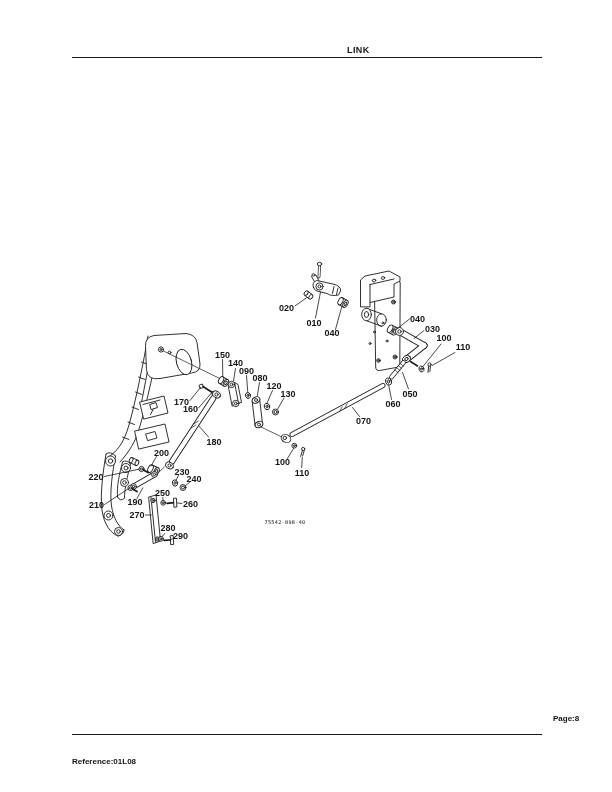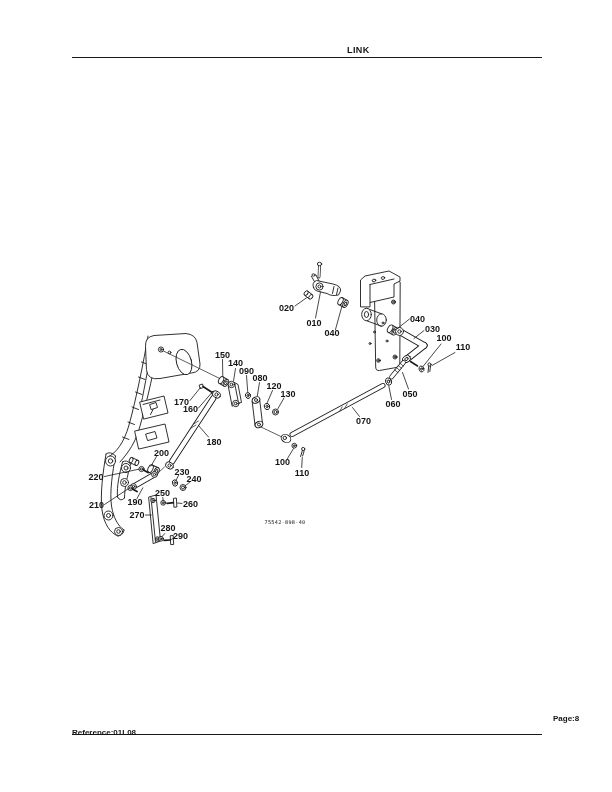--- a/index.html
+++ b/index.html
@@ -2,21 +2,21 @@
 <html style="--ink: #1a1a1a; --paper: #ffffff;"><head>
 <meta charset="utf-8">
 <style>
   html,body{margin:0;padding:0;background:#fff;}
   .sheet{position:relative;width:612px;height:792px;background:var(--paper,#fff);
          font-family:"Liberation Sans",sans-serif;color:#141414;overflow:hidden;}
   .hdr-title{position:absolute;top:45px;left:316px;font-size:9px;font-weight:bold;letter-spacing:.4px;padding-left:31px;}
   .rule{position:absolute;left:72px;width:470px;border-top:1.1px solid var(--ink,#1a1a1a);}
   .hdr-rule{top:57px;}
   .ftr-rule{top:734px;}
-  .ftr-ref{position:absolute;top:728px;left:72px;font-size:8px;font-weight:bold;text-align:right;}
+  .ftr-ref{position:absolute;top:757px;left:72px;font-size:8px;font-weight:bold;text-align:right;}
   .ftr-page{position:absolute;top:714px;left:553px;font-size:8px;font-weight:bold;}
   svg.art{position:absolute;left:0;top:0;}
   svg text{font-family:"Liberation Sans",sans-serif;font-weight:bold;font-size:9px;
            fill:#141414;text-anchor:middle;stroke:none;}
   svg text.figcode{font-family:"DejaVu Sans Mono",monospace;font-weight:normal;
                    font-size:5.2px;letter-spacing:.3px;}
   .lead{stroke-width:.8;}
 </style>
 </head>
 <body>

